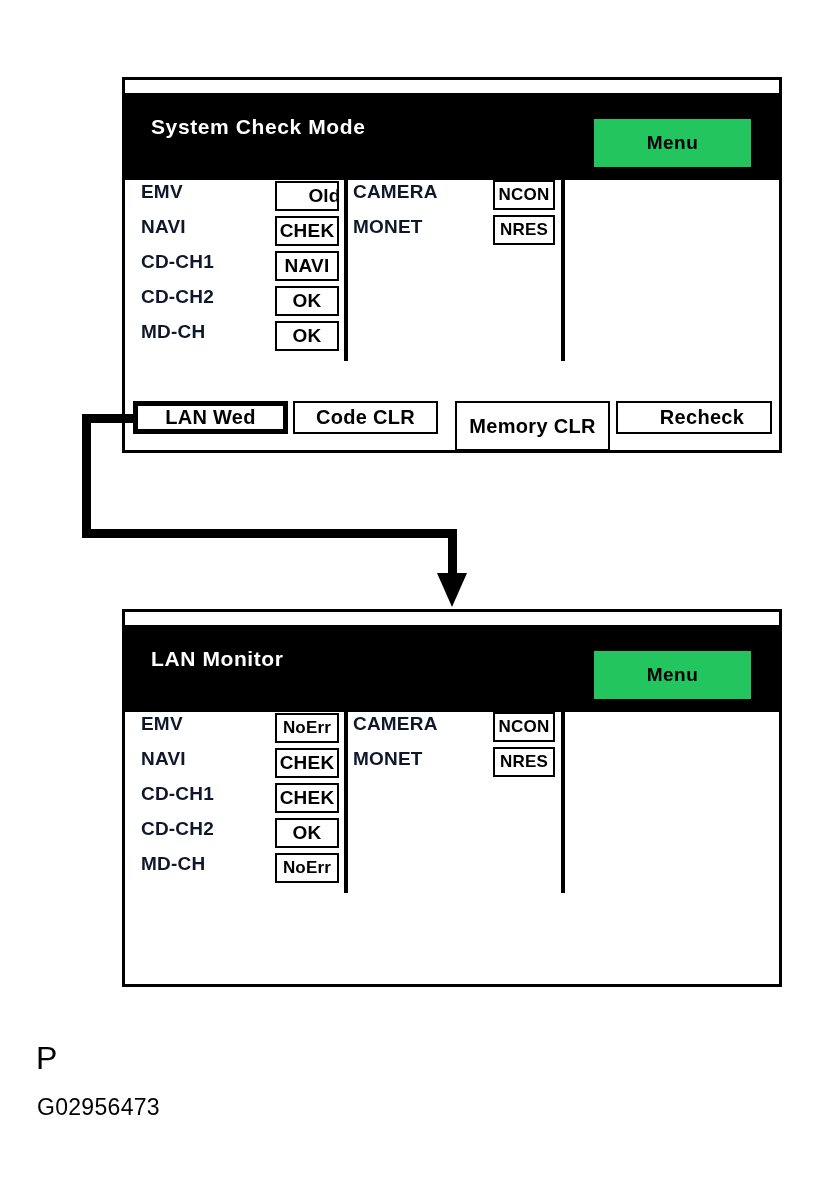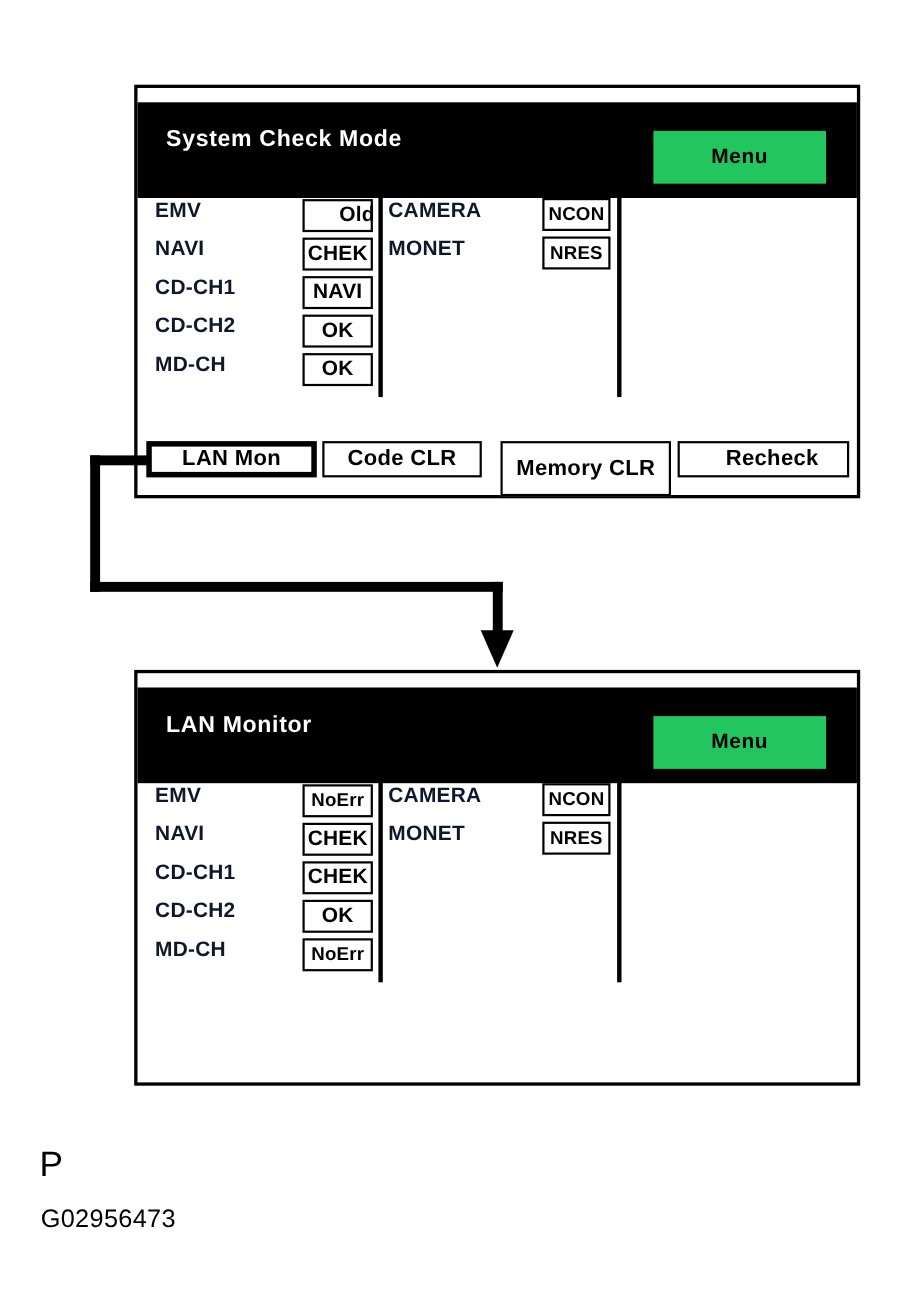--- a/index.html
+++ b/index.html
@@ -186,21 +186,21 @@
 
       <div class="row-label" style="left:16px; top:154px;">MD-CH</div>
       <div class="status-box" style="left:150px; top:154px; width:64px; height:30px;">OK</div>
 
       <div class="row-label" style="left:228px; top:14px;">CAMERA</div>
       <div class="status-box narrow" style="left:368px; top:13px; width:62px; height:30px;">NCON</div>
 
       <div class="row-label" style="left:228px; top:49px;">MONET</div>
       <div class="status-box narrow" style="left:368px; top:48px; width:62px; height:30px;">NRES</div>
 
-      <div class="action-button selected" style="left:8px;   top:234px; width:155px; height:33px;">LAN Mon</div>
+      <div class="action-button selected" style="left:8px;   top:234px; width:155px; height:33px;">LAN Wed</div>
       <div class="action-button" style="left:168px; top:234px; width:145px; height:33px;">Code CLR</div>
       <div class="action-button" style="left:330px; top:234px; width:155px; height:50px;">Memory CLR</div>
       <div class="action-button" style="left:491px; top:234px; width:156px; height:33px;padding-left:16px;">Recheck</div>
 
     </div>
   </div>
 
   <div class="conn" style="left:82px;  top:414px; width:52px; height:9px;"></div>
   <div class="conn" style="left:82px;  top:414px; width:9px;  height:124px;"></div>
   <div class="conn" style="left:82px;  top:529px; width:375px; height:9px;"></div>

